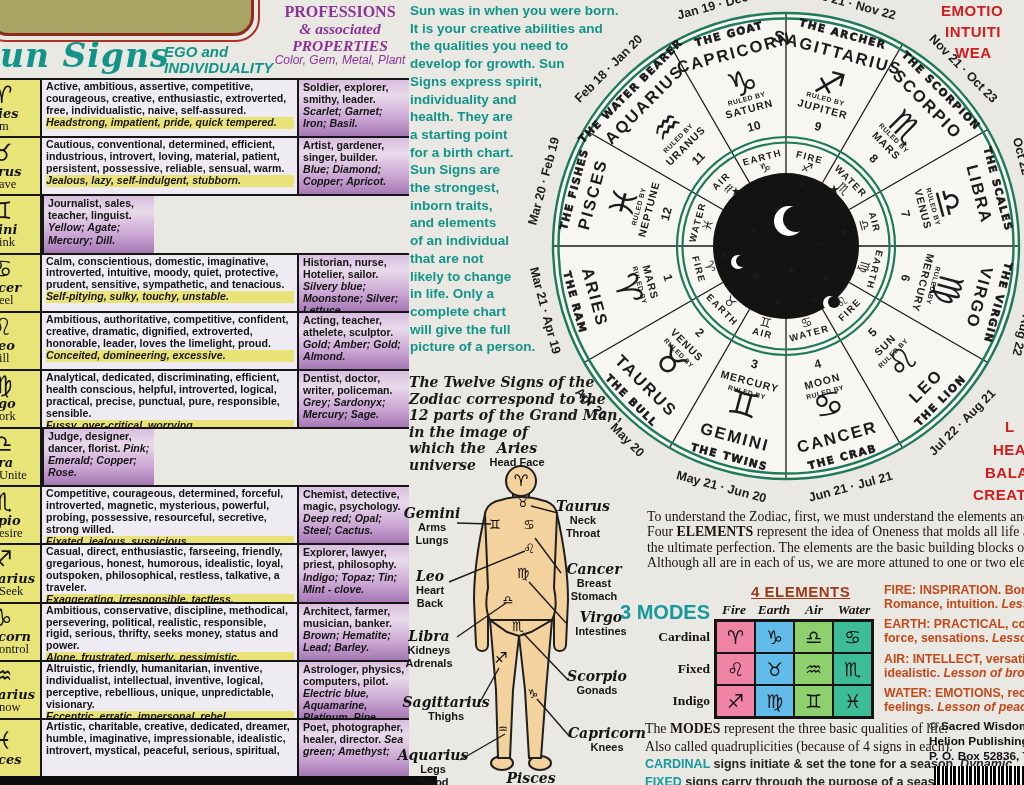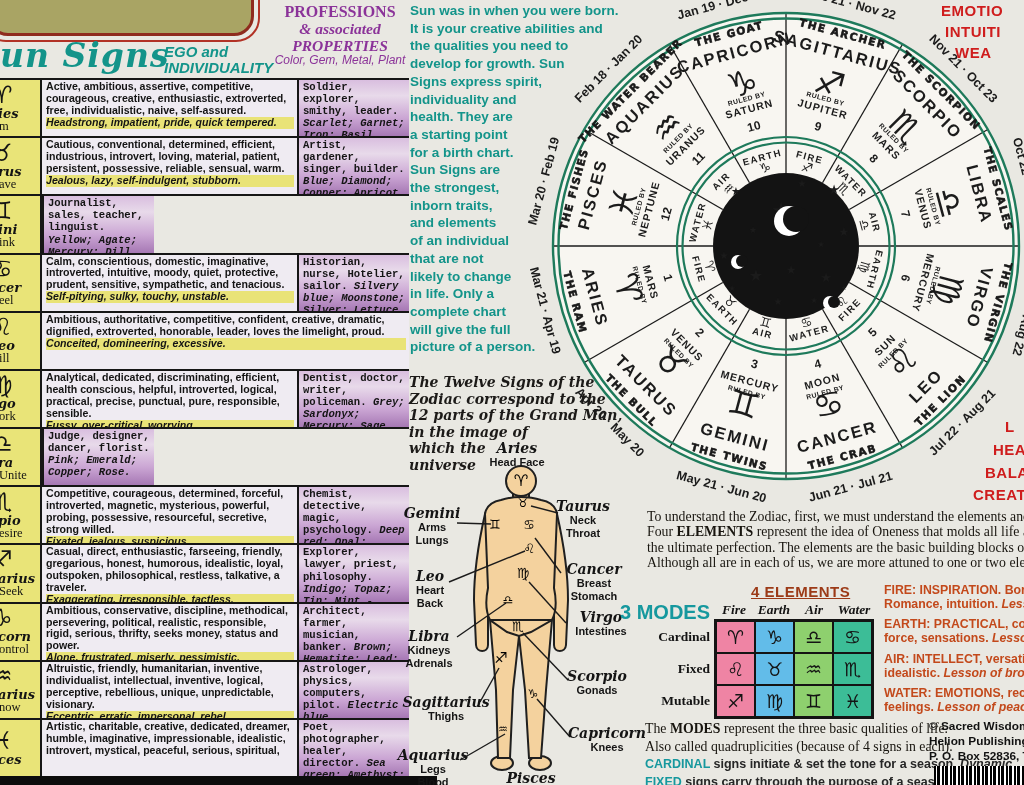--- a/index.html
+++ b/index.html
@@ -27,21 +27,21 @@
   .s-glyph-cell{width:40px;background:#e9e478;overflow:hidden;border-right:2px solid #161616;
     display:flex;flex-direction:column;justify-content:center;}
   .sg-glyph{font-family:"DejaVu Sans",sans-serif;font-size:24px;line-height:23px;margin-left:-9px;}
   .sg-name{font-family:"DejaVu Serif",serif;font-weight:bold;font-style:italic;font-size:13px;line-height:13px;margin-left:-2px;}
   .sg-motto{font-family:"Liberation Serif",serif;font-size:12.5px;line-height:13px;margin-left:-1px;}
   .s-traits{flex:1;background:#efebf2;padding:1px 3px 0 4px;font-weight:bold;font-size:10.6px;
     line-height:1.13;color:#141414;}
   .s-neg{display:block;font-style:italic;background:#e9e377;}
   .s-prof{width:104px;border-left:2px solid #161616;
     background:linear-gradient(180deg,#d9bedf 0%,#e8daea 28%,#cba6d4 68%,#a678b4 100%);
-    padding:1px 2px 0 4px;font-weight:bold;font-size:10.6px;line-height:1.14;font-family:Liberation Mono, monospace;}
+    padding:1px 2px 0 4px;font-weight:bold;font-size:10.6px;line-height:1.14;}
   .s-props{font-style:italic;}
   #bottom-strip{position:absolute;left:0;top:776px;width:437px;height:9px;background:#0c0c0c;}
 
   
   #intro{position:absolute;left:410px;top:2px;}
   .intro-line{font-weight:bold;font-size:13.5px;line-height:17.7px;color:#13948a;white-space:nowrap;}
   #grandman{position:absolute;left:409px;top:374px;}
   .gm-line{font-family:"DejaVu Serif",serif;font-weight:bold;font-style:italic;font-size:14px;
     line-height:16.5px;color:#1c1a18;white-space:nowrap;}
 
@@ -158,20 +158,21 @@
         <div class="s-traits">Calm, conscientious, domestic, imaginative, introverted, intuitive, moody, quiet, protective, prudent, sensitive, sympathetic, and tenacious. <span class="s-neg">Self-pitying, sulky, touchy, unstable.</span></div>
         <div class="s-prof">Historian, nurse, Hotelier, sailor. <span class="s-props">Silvery blue; Moonstone; Silver; Lettuce.</span></div>
       </div>
       <div class="s-row">
         <div class="s-glyph-cell">
           <div class="sg-glyph">♌</div>
           <div class="sg-name">eo</div>
           <div class="sg-motto">ill</div>
         </div>
         <div class="s-traits">Ambitious, authoritative, competitive, confident, creative, dramatic, dignified, extroverted, honorable, leader, loves the limelight, proud. <span class="s-neg">Conceited, domineering, excessive.</span></div>
+        <div class="s-prof">Acting, teacher, athelete, sculptor. <span class="s-props">Gold; Amber; Gold; Almond.</span></div>
       </div>
       <div class="s-row">
         <div class="s-glyph-cell">
           <div class="sg-glyph">♍</div>
           <div class="sg-name">go</div>
           <div class="sg-motto">ork</div>
         </div>
         <div class="s-traits">Analytical, dedicated, discriminating, efficient, health conscious, helpful, introverted, logical, practical, precise, punctual, pure, responsible, sensible. <span class="s-neg">Fussy, over-critical, worrying.</span></div>
         <div class="s-prof">Dentist, doctor, writer, policeman. <span class="s-props">Grey; Sardonyx; Mercury; Sage.</span></div>
       </div>
@@ -527,21 +528,21 @@
   <div id="three-modes-title">3 MODES</div>
   <div id="col-headers">
       <div class="col-h">Fire</div>
       <div class="col-h">Earth</div>
       <div class="col-h">Air</div>
       <div class="col-h">Water</div>
     </div>
   <div id="row-labels">
       <div class="row-l">Cardinal</div>
       <div class="row-l">Fixed</div>
-      <div class="row-l">Mutable</div>
+      <div class="row-l">Indigo</div>
     </div>
   <div id="elements-grid">
       <div class="eg-cell" style="background: rgb(239, 132, 164);">♈</div>
       <div class="eg-cell" style="background: rgb(98, 188, 233);">♑</div>
       <div class="eg-cell" style="background: rgb(142, 208, 110);">♎</div>
       <div class="eg-cell" style="background: rgb(60, 189, 151);">♋</div>
       <div class="eg-cell" style="background: rgb(239, 132, 164);">♌</div>
       <div class="eg-cell" style="background: rgb(98, 188, 233);">♉</div>
       <div class="eg-cell" style="background: rgb(142, 208, 110);">♒</div>
       <div class="eg-cell" style="background: rgb(60, 189, 151);">♏</div>

